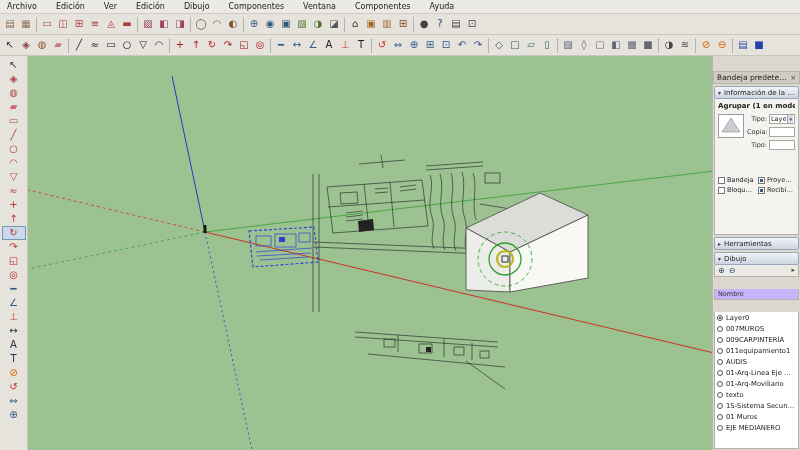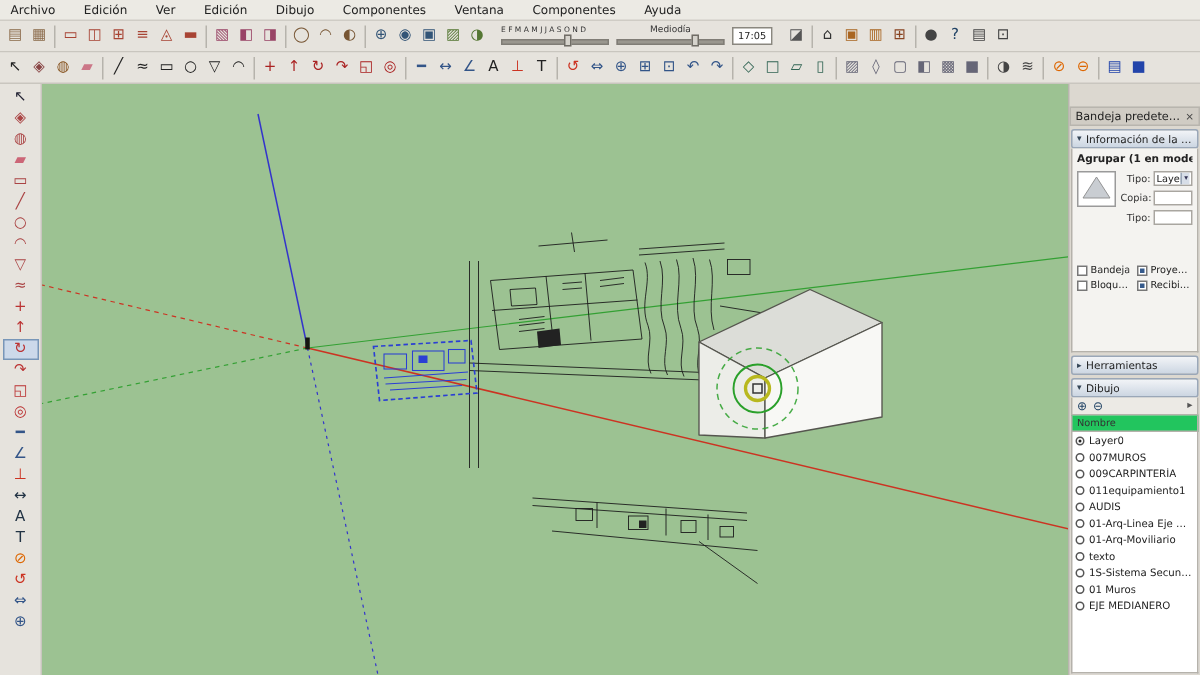--- a/index.html
+++ b/index.html
@@ -67,21 +67,21 @@
   .chk.checked .cb::after{content:"";position:absolute;inset:1px;background:#355a8c}
   .cl{overflow:hidden;text-overflow:ellipsis}
 
   .layers-tools{height:12px;flex:none;display:flex;align-items:center;gap:4px;background:#eceae5;border:1px solid #b5b2ab;border-top:none;margin:0 1px;padding:0 3px}
   .icon-btn{border:none;background:none;font-family:inherit;font-size:8px;line-height:9px;color:#246;padding:0;cursor:default}
   .icon-btn.add::before{content:"⊕"}
   .icon-btn.del::before{content:"⊖"}
   .icon-btn.arrow{color:#555;font-size:7px}
   .icon-btn.arrow::before{content:"▸"}
   .lt-spacer{flex:1}
-  .layers-head{flex:none;background:#22c55e;border:1px solid #b5b2ab;border-top:none;margin:0 1px;padding:1px 3px;font-size:6.5px;color:#333}
+  .layers-head{flex:none;background:#c4b5fd;border:1px solid #b5b2ab;border-top:none;margin:12px 1px;padding:1px 3px;font-size:6.5px;color:#333}
   .layers-list{flex:1;background:#fff;border:1px solid #b5b2ab;border-top:none;margin:0 1px 1px;overflow:hidden}
   .layer-row{display:flex;align-items:center;gap:3px;height:11px;padding:0 2px}
   .radio{width:6px;height:6px;flex:none;border:1px solid #555;border-radius:50%;background:#fff;position:relative}
   .layer-row.selected .radio::after{content:"";position:absolute;inset:1px;background:#222;border-radius:50%}
   .lname{font-size:6.8px;white-space:nowrap;overflow:hidden;text-overflow:ellipsis}
 </style>
 </head>
 <body>
 
 <div class="app">
@@ -117,35 +117,20 @@
         <button class="ticon" style="color: rgb(119, 85, 51);"><span class="g">◯</span></button>
         <button class="ticon" style="color: rgb(119, 85, 51);"><span class="g">◠</span></button>
         <button class="ticon" style="color: rgb(119, 85, 51);"><span class="g">◐</span></button>
         <span class="tsep"></span>
         <button class="ticon" style="color: rgb(51, 85, 119);"><span class="g">⊕</span></button>
         <button class="ticon" style="color: rgb(51, 85, 119);"><span class="g">◉</span></button>
         <button class="ticon" style="color: rgb(51, 85, 119);"><span class="g">▣</span></button>
         <button class="ticon" style="color: rgb(85, 119, 51);"><span class="g">▨</span></button>
         <button class="ticon" style="color: rgb(85, 119, 51);"><span class="g">◑</span></button>
       </div>
-    <div class="shadow-widget">
-      <div class="sw-col">
-        <span class="months">EFMAMJJASOND</span>
-        <div class="slider">
-            <span class="sthumb" style="left:58%"></span>
-          </div>
-      </div>
-      <div class="sw-col">
-        <span class="noon">Mediodía</span>
-        <div class="slider">
-            <span class="sthumb" style="left:70%"></span>
-          </div>
-      </div>
-      <span class="timebox">17:05</span>
-    </div>
     <div class="ticons">
         <button class="ticon" style="color: rgb(85, 85, 85);"><span class="g">◪</span></button>
         <span class="tsep"></span>
         <button class="ticon" style="color: rgb(51, 51, 51);"><span class="g">⌂</span></button>
         <button class="ticon" style="color: rgb(170, 102, 34);"><span class="g">▣</span></button>
         <button class="ticon" style="color: rgb(170, 102, 34);"><span class="g">▥</span></button>
         <button class="ticon" style="color: rgb(136, 68, 34);"><span class="g">⊞</span></button>
         <span class="tsep"></span>
         <button class="ticon" style="color: rgb(68, 68, 68);"><span class="g">●</span></button>
         <button class="ticon" style="color: rgb(34, 68, 102);"><span class="g">?</span></button>

